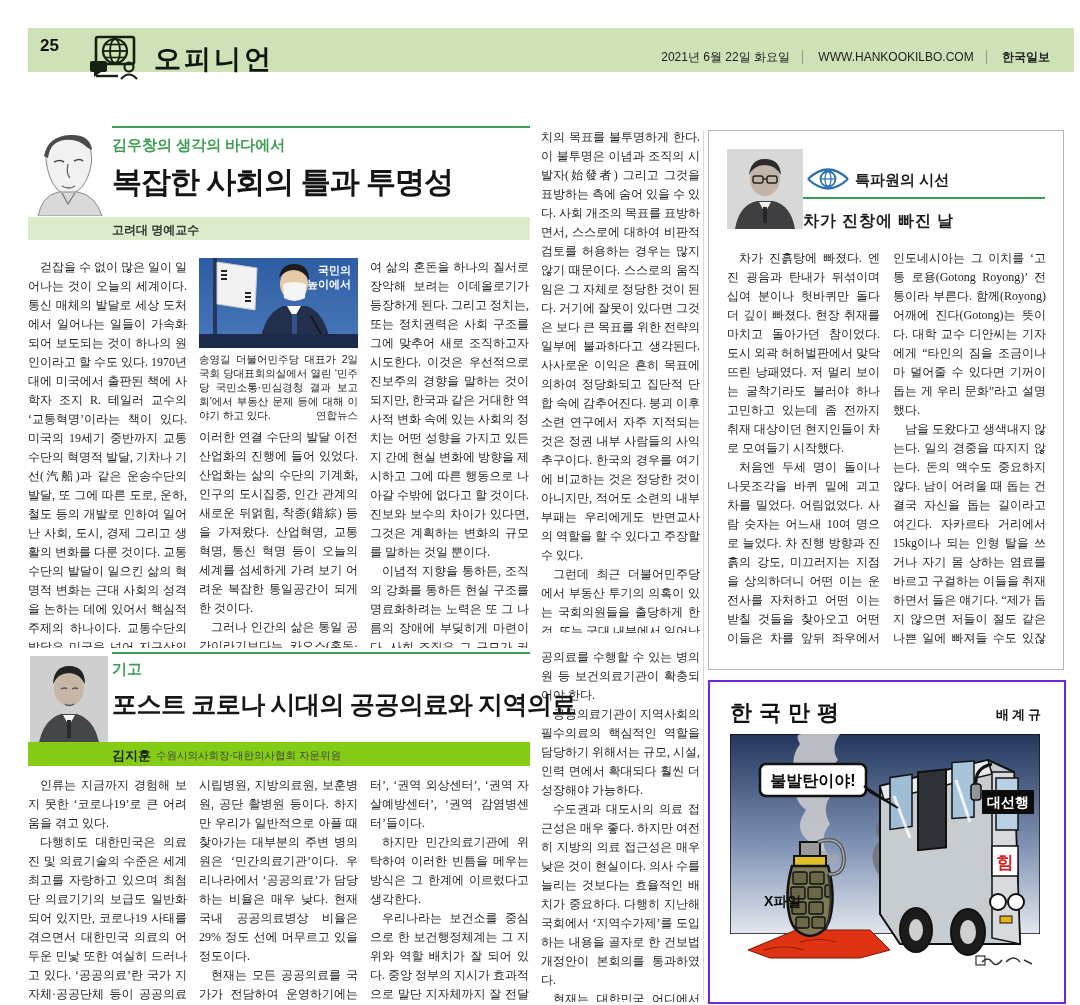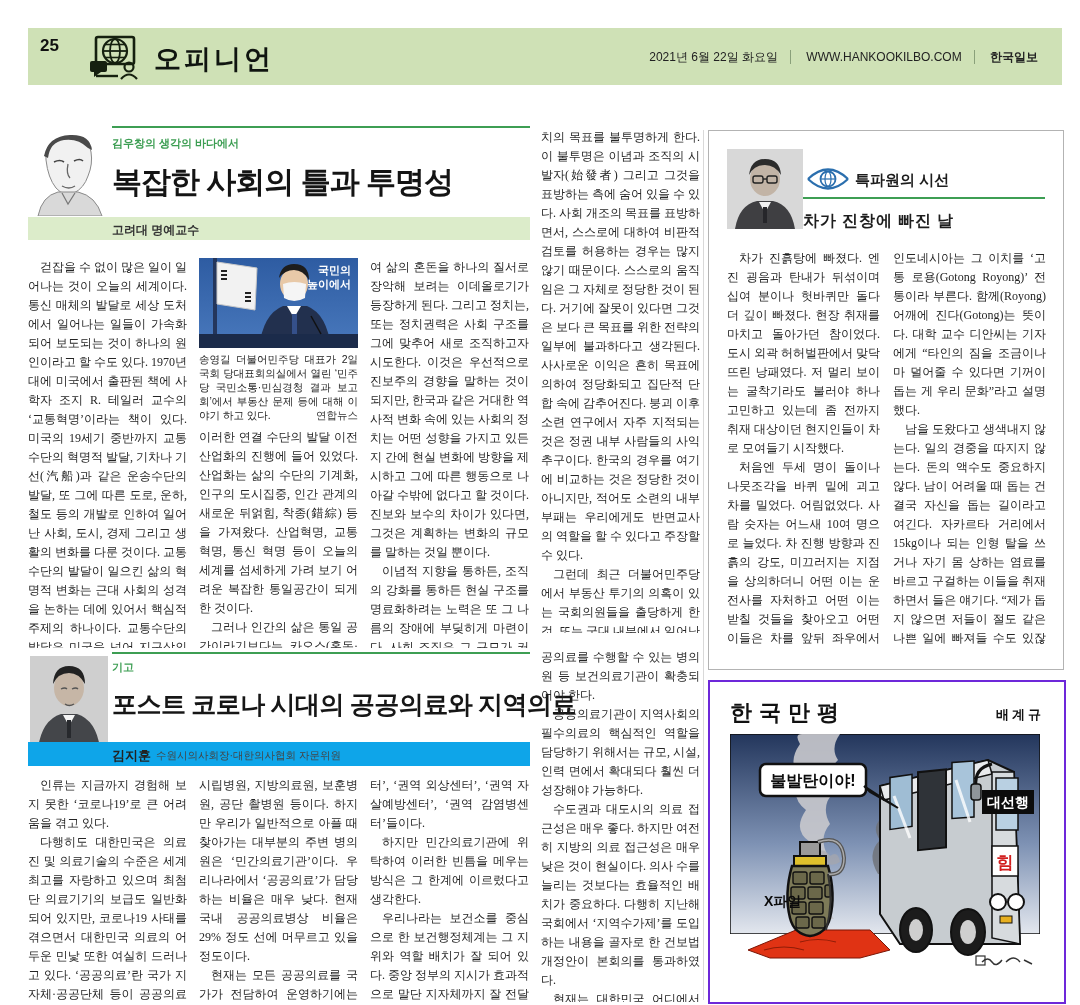--- a/index.html
+++ b/index.html
@@ -1,37 +1,37 @@
 <!DOCTYPE html>
 <html lang="ko"><head>
 <meta charset="utf-8">
 <style>
   html,body{margin:0;padding:0;background:#ffffff;}
   .page{position:relative;width:1080px;height:1005px;background:#fff;overflow:hidden;
         font-family:"Liberation Sans","DejaVu Sans",sans-serif;color:#262626;}
 
   
-  .hdr-bar{position:absolute;left:28px;top:28px;width:1034px;height:57px;background:#cfe1b6;}
+  .hdr-bar{position:absolute;left:28px;top:28px;width:1034px;height:44px;background:#cfe1b6;padding-left:12px;}
   .hdr-page{position:absolute;left:12px;top:8px;font-size:17px;font-weight:bold;color:#111;}
   .hdr-icon{position:absolute;left:60px;top:6px;}
   .hdr-title{position:absolute;left:126px;top:13px;font-size:27px;font-weight:bold;letter-spacing:3px;color:#101510;}
   .hdr-right{position:absolute;right:14px;top:21px;font-size:12px;color:#222;}
   .hdr-right span{padding:0 10px;}
   .hdr-right .sep{border-left:1px solid #8aa07a;padding:0;margin:0 2px;}
   .hdr-right .mast{font-weight:bold;}
 
   
   .colbox{position:absolute;width:159px;overflow:hidden;text-align:justify;
           font-family:"Liberation Serif","DejaVu Serif",serif;
           font-size:12px;line-height:19px;color:#242424;}
   .colbox p{margin:0;text-indent:12px;}
   .colbox p.ni{text-indent:0;}
 
   .green-rule{position:absolute;height:2px;background:#3d9e53;}
-  .series-label{position:absolute;font-size:11px;font-weight:bold;color:#3d9e53;}
+  .series-label{position:absolute;font-size:15px;font-weight:bold;color:#3d9e53;}
   .vert-div{position:absolute;width:1px;background:#d9d9d9;}
 
   
   .a1{position:absolute;left:28px;top:118px;width:672px;height:530px;}
   .a1-title{position:absolute;left:84px;top:44px;font-size:30px;font-weight:bold;color:#141414;letter-spacing:-1px;}
   .a1-band{position:absolute;left:0;top:99px;width:502px;height:23px;background:#dcecca;}
   .a1-band span{position:absolute;left:84px;top:5px;font-size:12px;font-weight:bold;color:#333;}
   .a1-portrait{position:absolute;left:0;top:12px;width:82px;height:86px;}
 
   .a1-photo{width:159px;height:90px;display:block;}
@@ -47,21 +47,21 @@
   .corr-rule{position:absolute;left:94px;top:66px;right:18px;height:2px;background:#3d9e53;}
   .corr-title{position:absolute;left:94px;top:80px;font-family:"Liberation Serif",serif;
               font-size:16px;font-weight:bold;letter-spacing:1px;color:#1d1d1d;}
   .corr .colbox{top:118px;width:153px;height:400px;}
 
   
   .a2{position:absolute;left:28px;top:648px;width:672px;height:354px;}
   .a2-portrait{position:absolute;left:2px;top:8px;width:78px;height:92px;}
   .a2-title{position:absolute;left:84px;top:40px;font-family:Liberation Serif, serif;
             font-size:25px;font-weight:bold;color:#161616;letter-spacing:-0.5px;}
-  .a2-band{position:absolute;left:0;top:94px;width:502px;height:24px;background:#0ea5e9;}
+  .a2-band{position:absolute;left:0;top:94px;width:502px;height:24px;background:#84cc16;}
   .a2-band .nm{position:absolute;left:84px;top:5px;font-size:13px;font-weight:bold;color:#222;}
   .a2-band .tt{position:absolute;left:128px;top:7px;font-size:10.5px;color:#444;}
   .a2 .colbox{top:128px;height:226px;}
 
   
   .toon{position:absolute;left:708px;top:680px;width:354px;height:320px;border:2px solid #6d28d9;background:#fff;}
   .toon-title{position:absolute;left:20px;top:16px;font-size:22px;font-weight:bold;letter-spacing:7px;color:#111;}
   .toon-author{position:absolute;right:20px;top:24px;font-size:13px;font-weight:bold;letter-spacing:3px;color:#111;}
   .toon-art{position:absolute;left:20px;top:52px;}
 </style>

